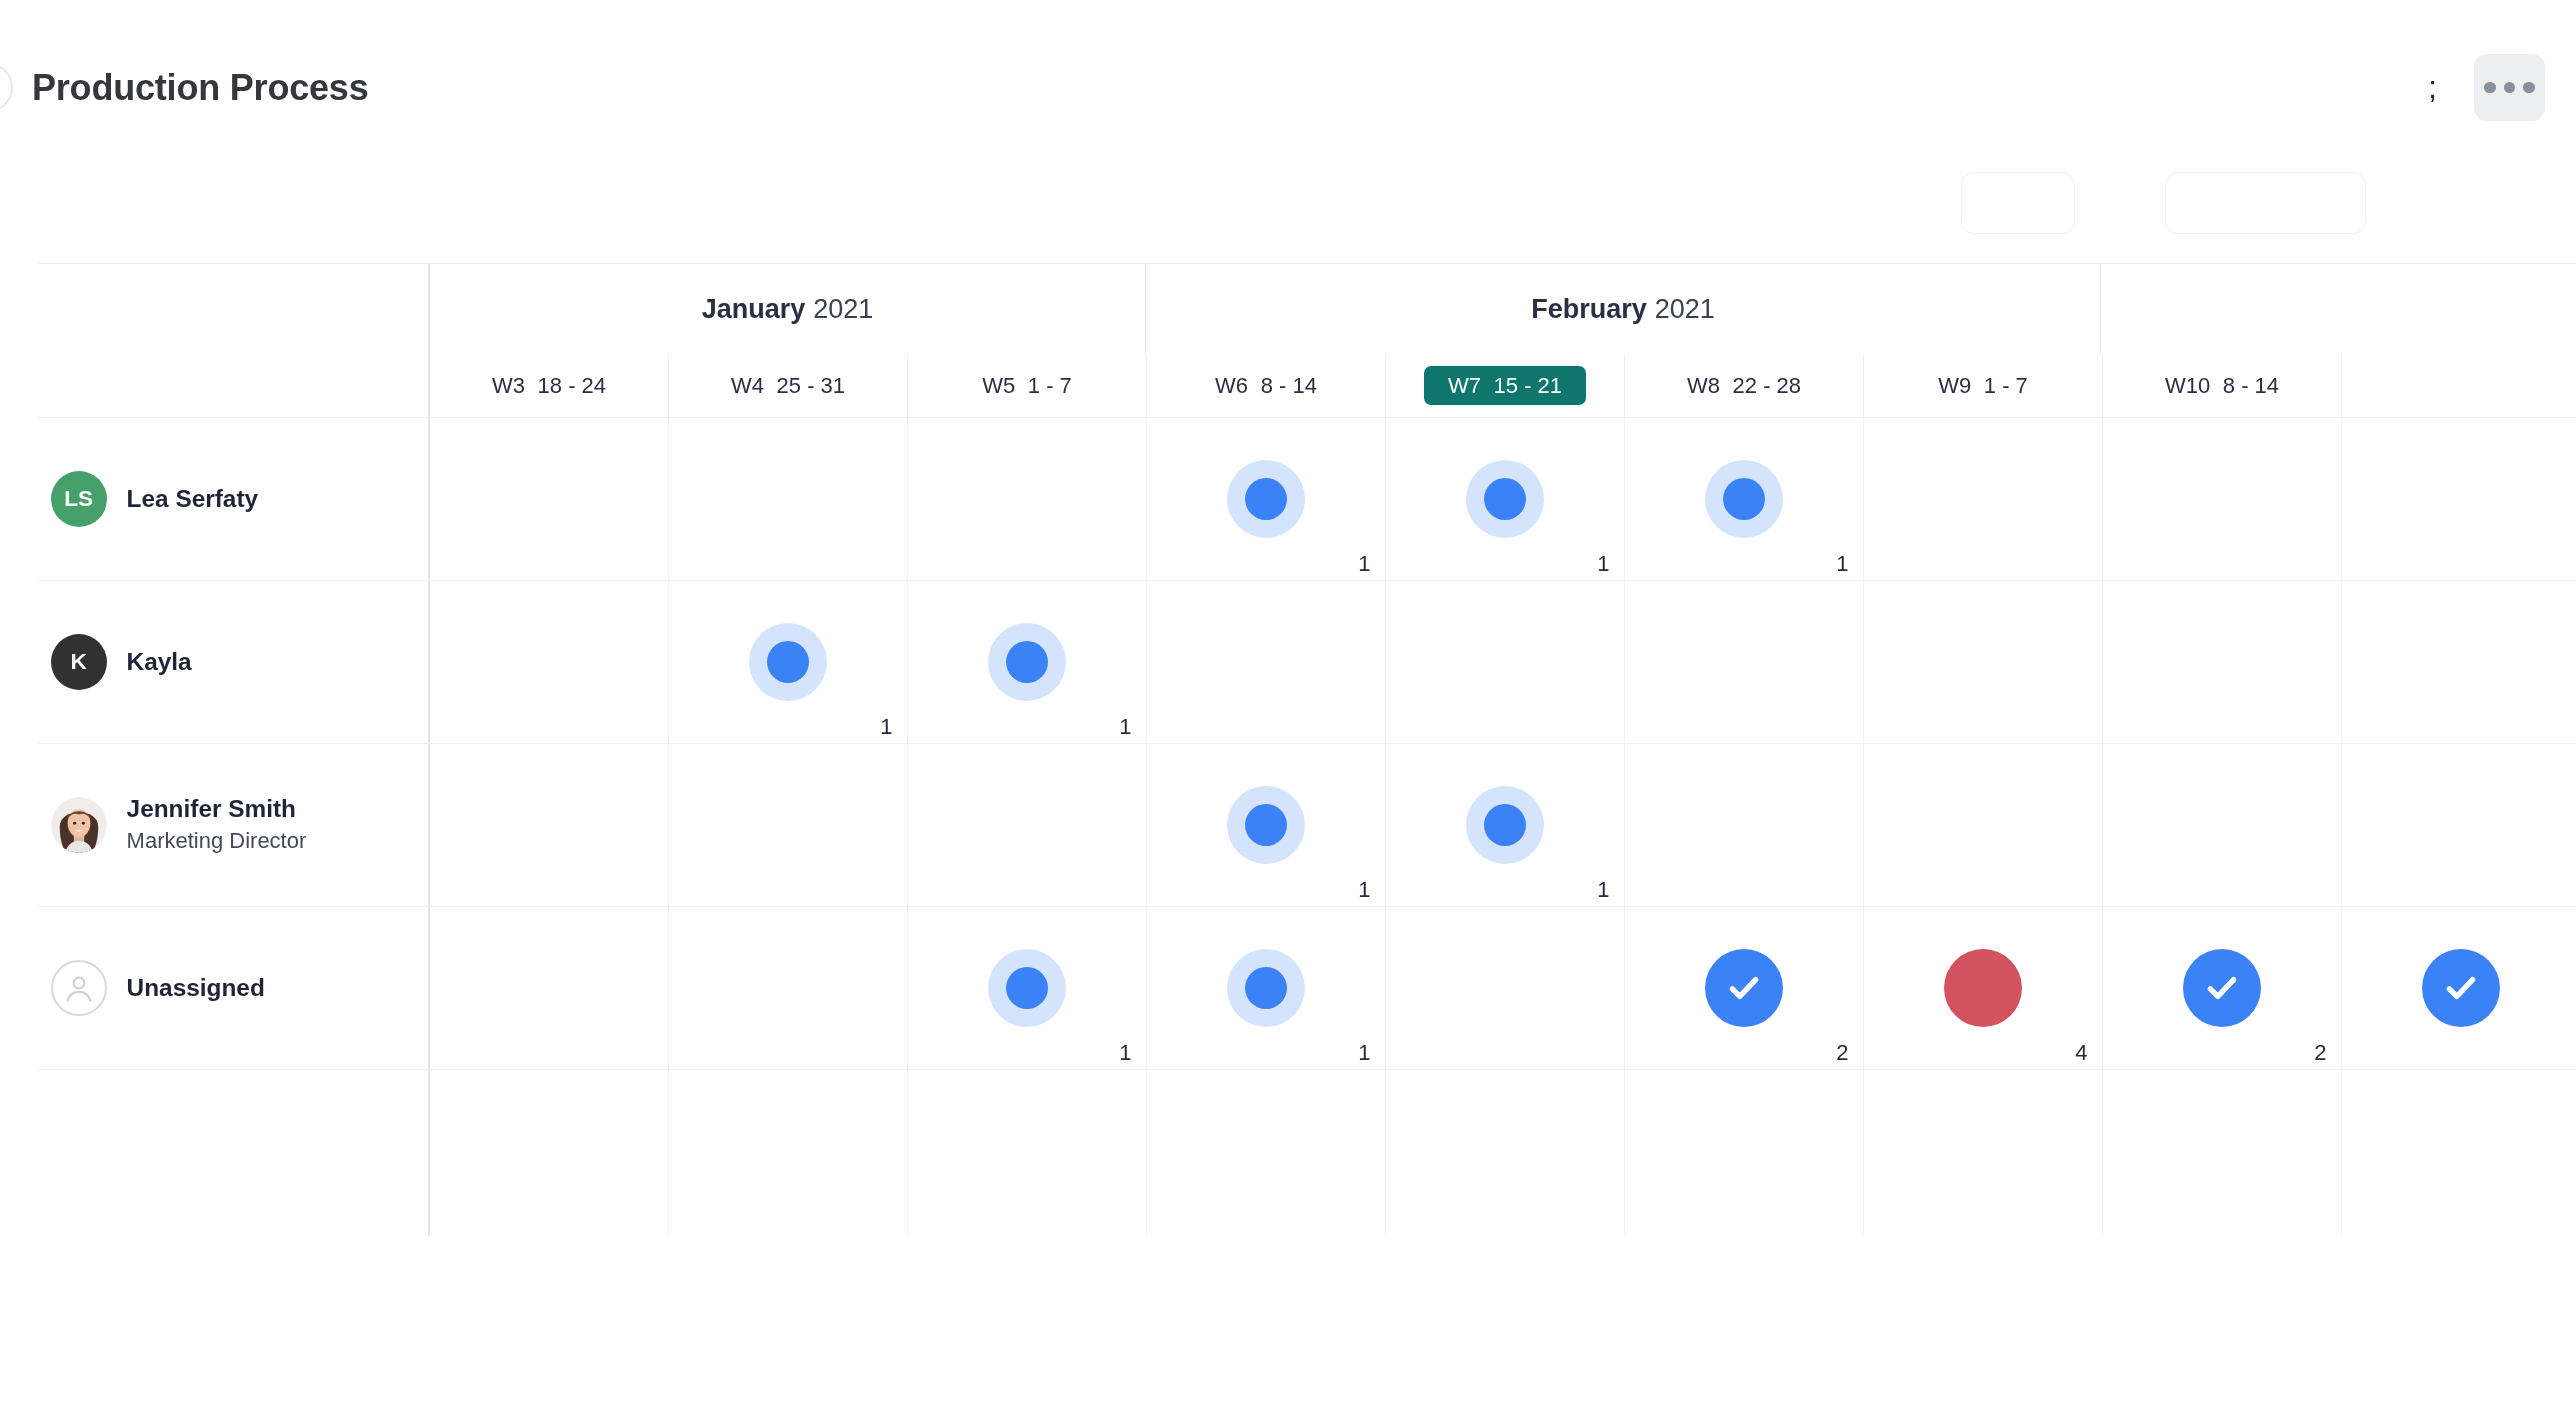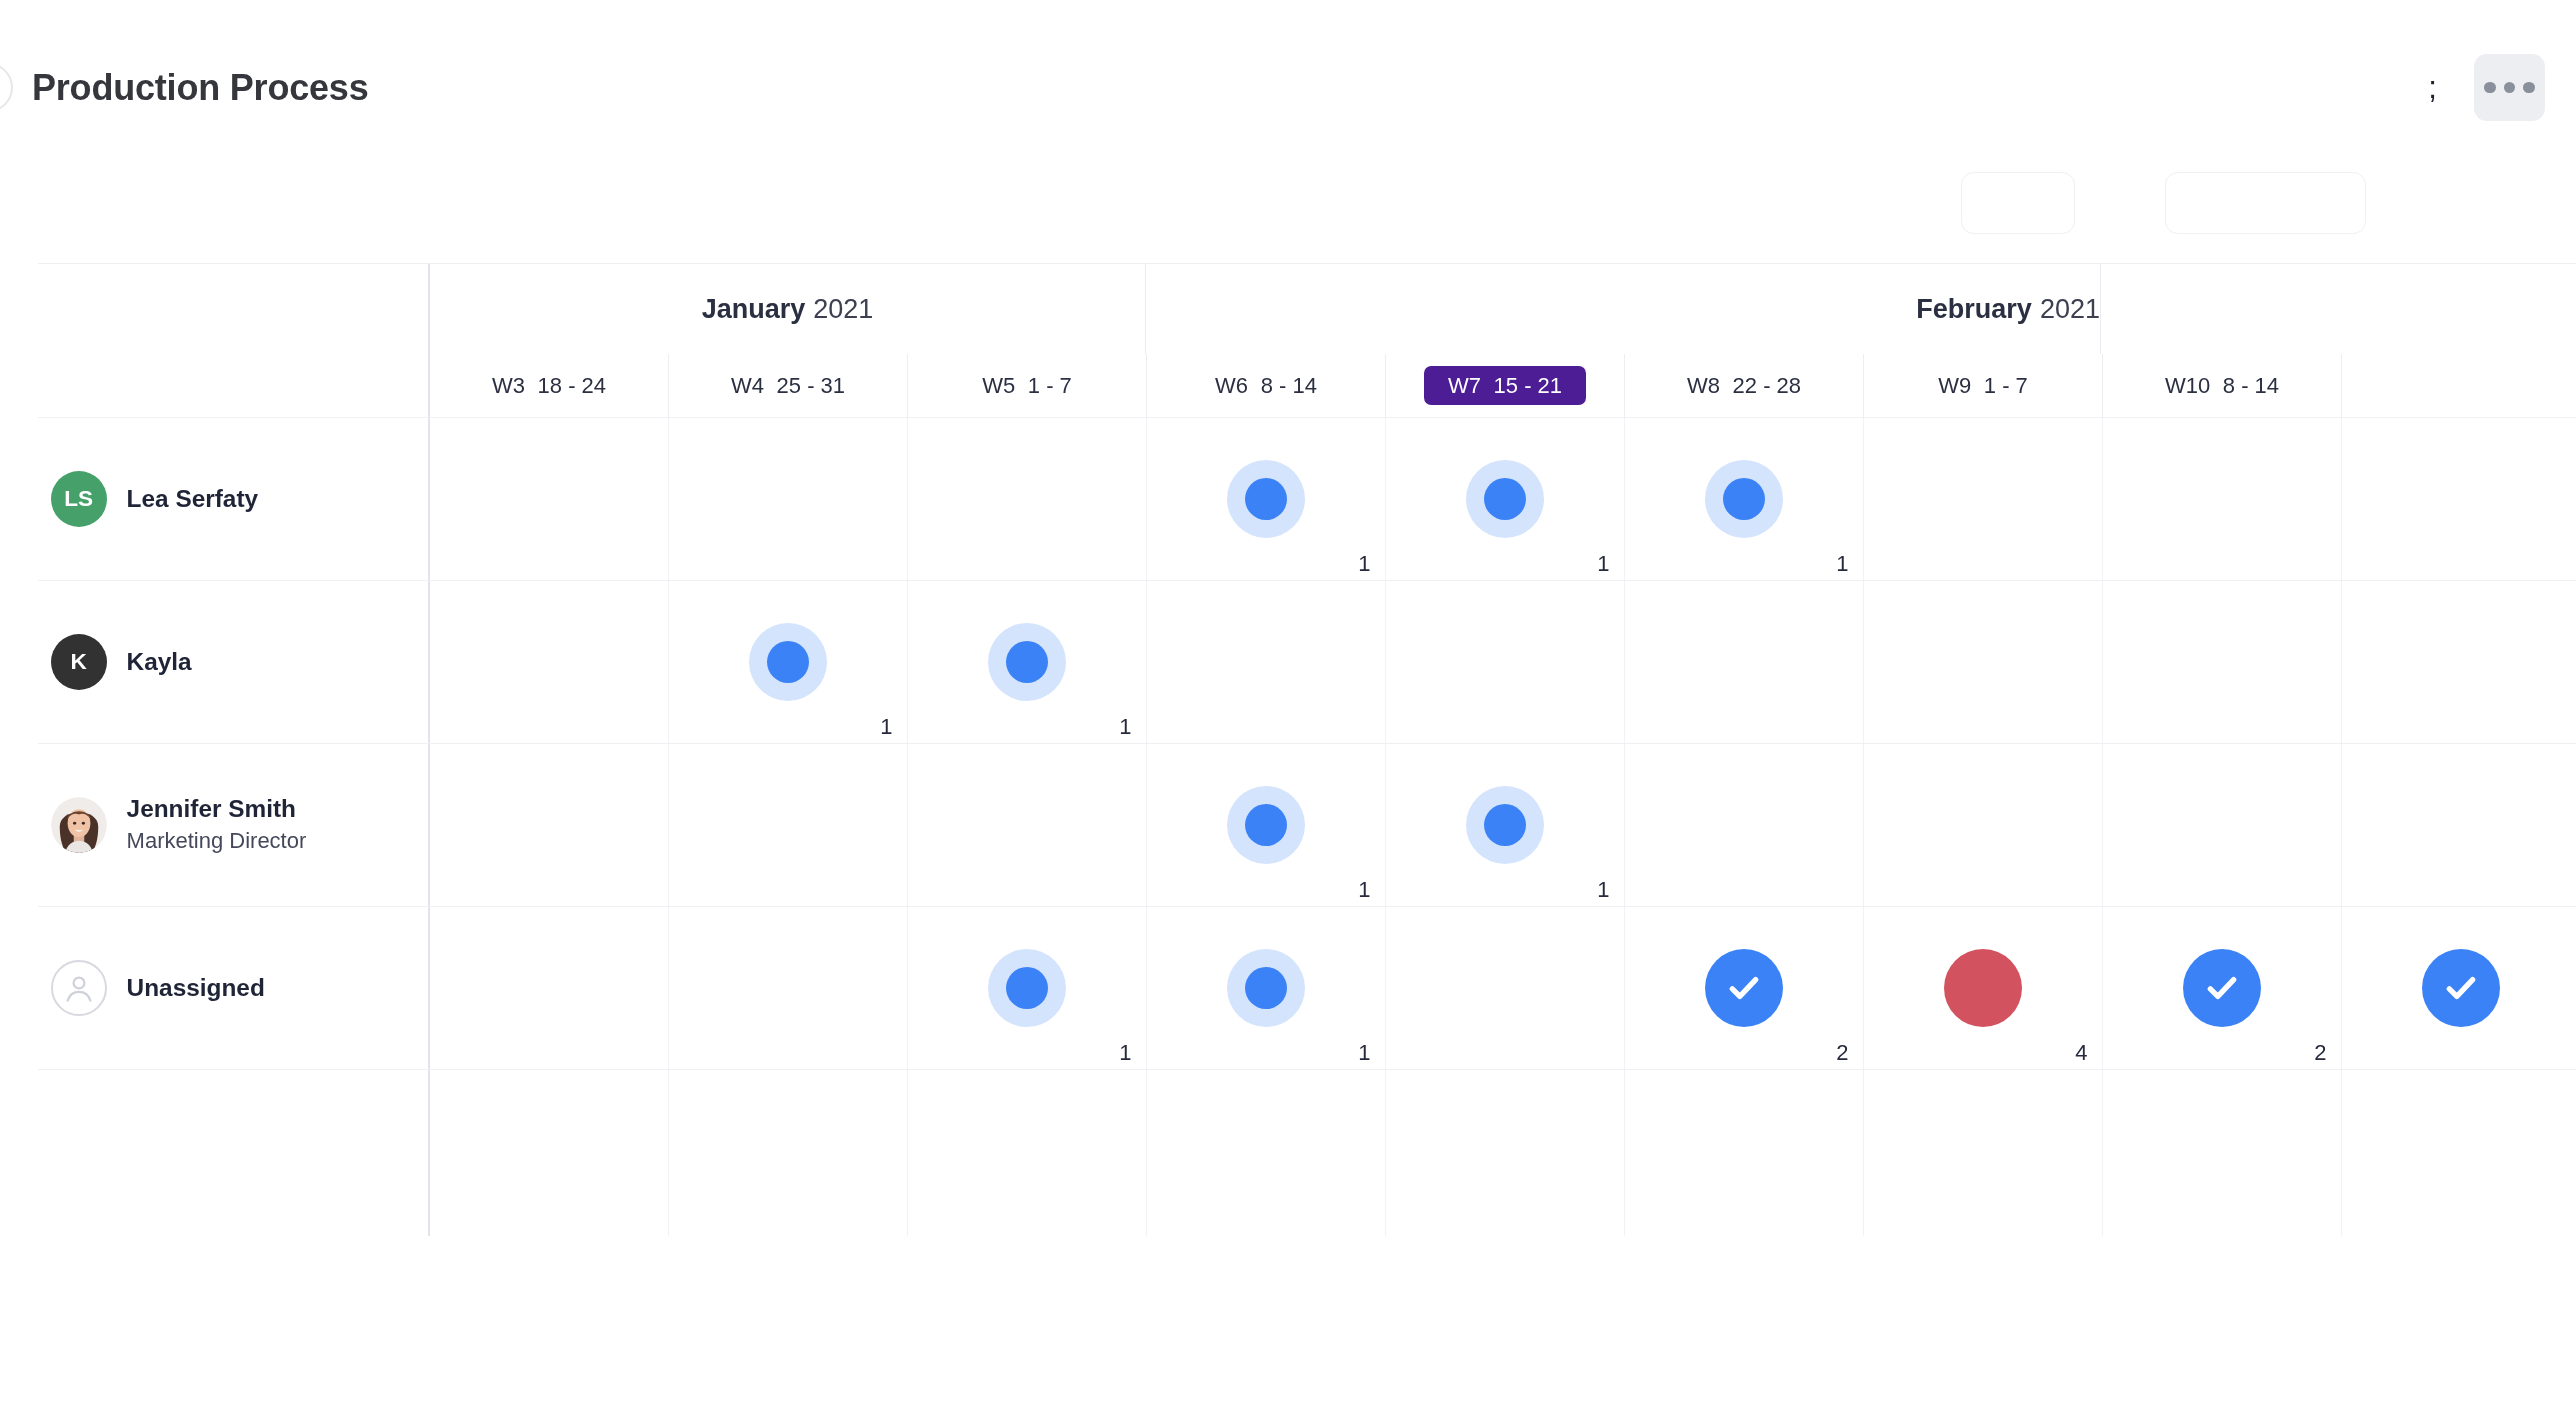--- a/index.html
+++ b/index.html
@@ -136,21 +136,21 @@
   .week-pill {
     display: inline-flex;
     align-items: baseline;
     padding: 6.3px 23.5px;
     border-radius: 7.2px;
     white-space: nowrap;
   }
   .week-pill .w-num { font-weight: normal; }
   .week-pill .w-range { margin-left: 12.7px; }
   .week-cell.current .week-pill {
-    background: #4c1d95;
+    background: #0f766e;
     color: #ffffff;
   }
 
   
   .body-row {
     height: 163px;
     border-top: 1.8px solid #eff0f4;
   }
   .body-row.empty { height: 167px; }
 
@@ -260,21 +260,21 @@
 
 <div class="grid">
 
   <div class="grid-row months-row">
     <div class="name-col"></div>
     <div id="months-container" style="display:flex;flex:1 1 auto;">
         <div class="month-cell" style="flex: 0 0 716px;">
           <span class="m-name">January</span>
           <span class="m-year">2021</span>
         </div>
-        <div class="month-cell" style="flex: 0 0 955px; justify-content: flex-end;">
+        <div class="month-cell" style="flex: 0 0 955px;">
           <span class="m-name">February</span>
           <span class="m-year">2021</span>
         </div>
         <div class="month-cell" style="flex: 0 0 478px;"></div>
       </div>
   </div>
 
   <div class="grid-row weeks-row">
     <div class="name-col"></div>
     <div id="weeks-container" style="display:flex;flex:1 1 auto;">

